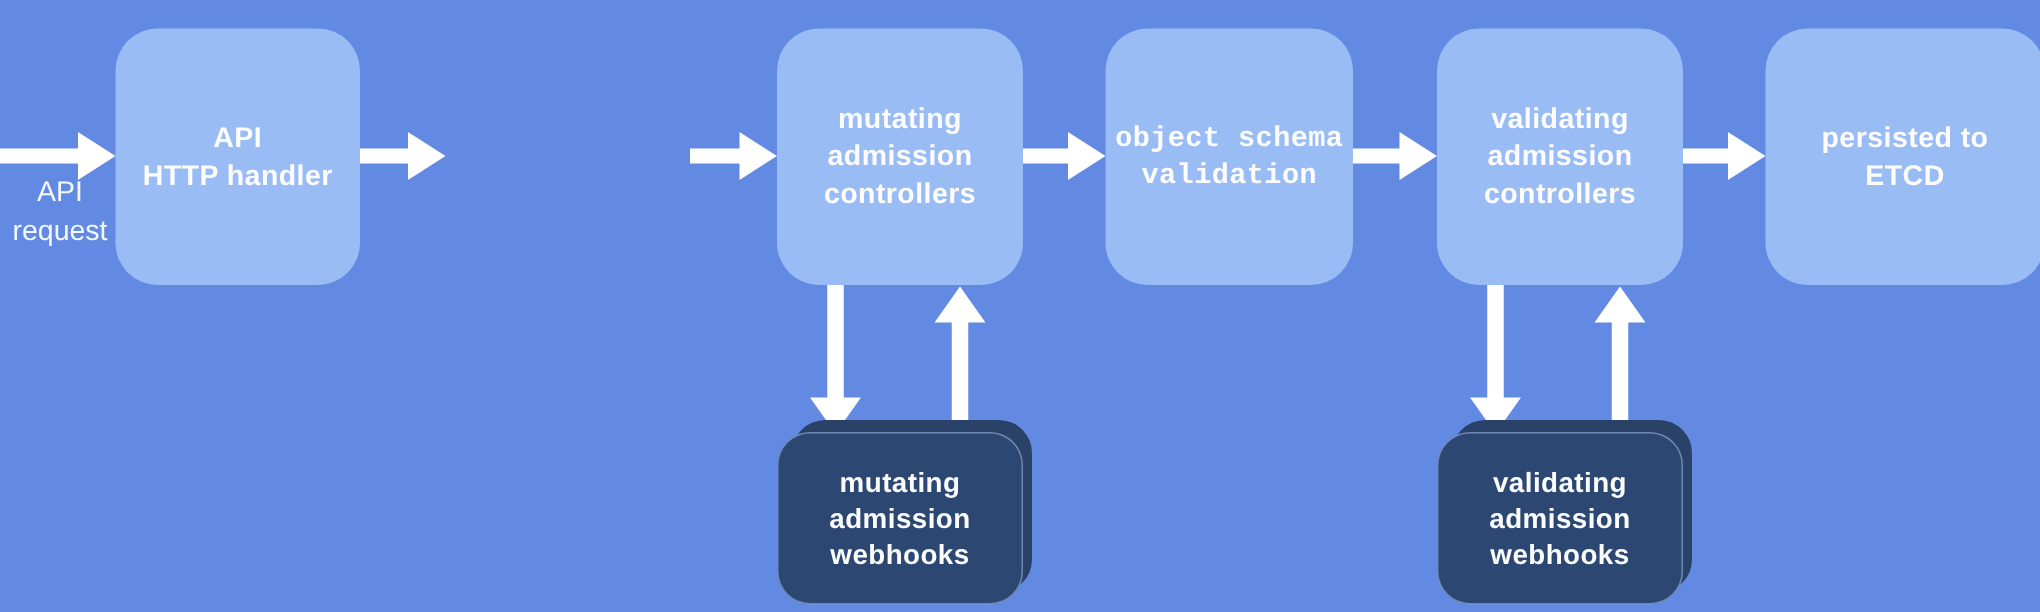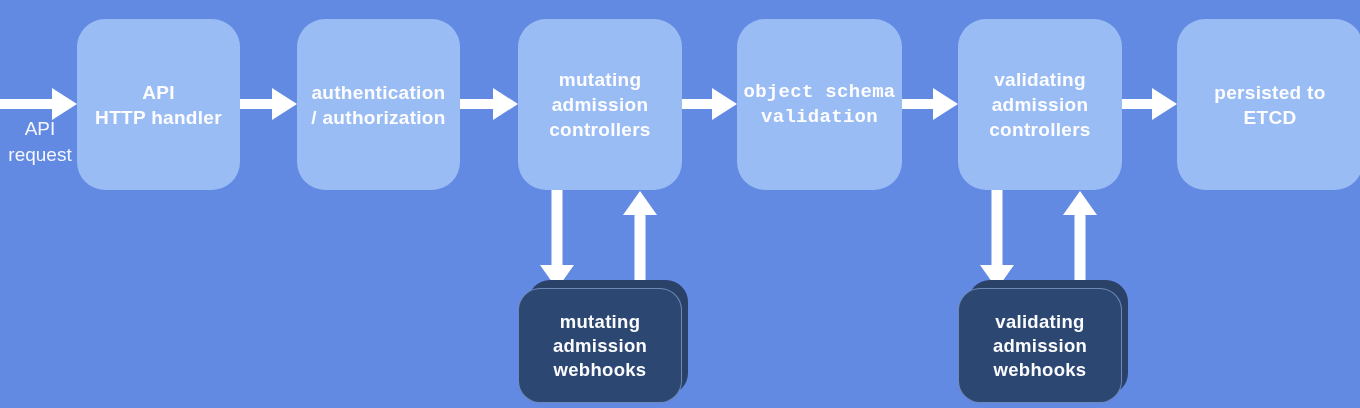--- a/index.html
+++ b/index.html
@@ -138,24 +138,20 @@
 
   <div class="node n1">
     <span class="node-label">API
 HTTP handler</span>
   </div>
   <div class="h-arrow" style="left:240px; width:57px;">
     <div class="shaft"></div>
     <div class="head"></div>
   </div>
 
-  <div class="node n2">
-    <span class="node-label">authentication
-/ authorization</span>
-  </div>
   <div class="h-arrow" style="left:460px; width:58px;">
     <div class="shaft"></div>
     <div class="head"></div>
   </div>
 
   <div class="node n3">
     <span class="node-label">mutating
 admission
 controllers</span>
   </div>

